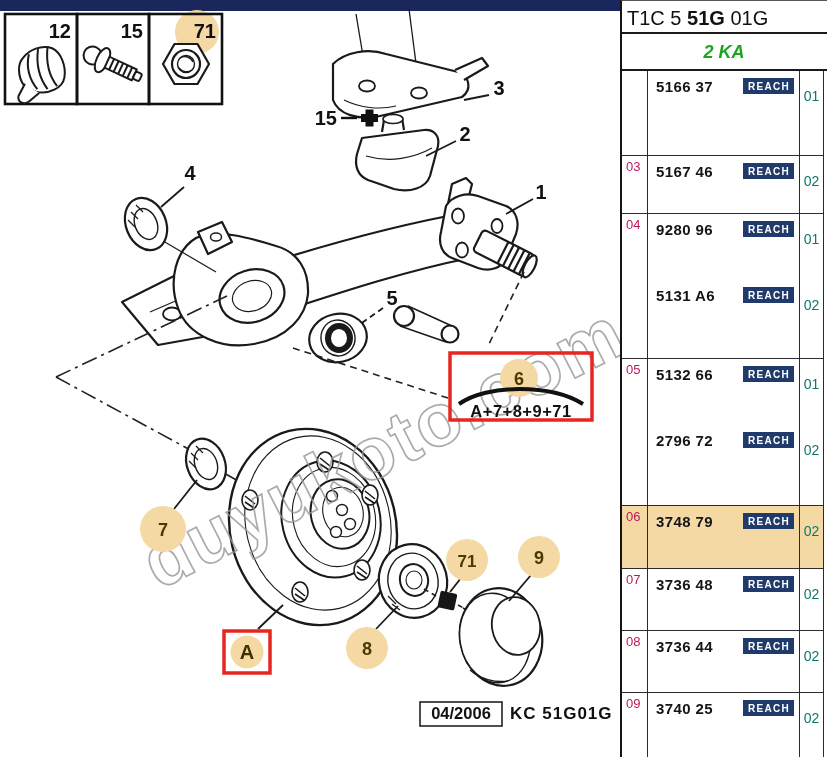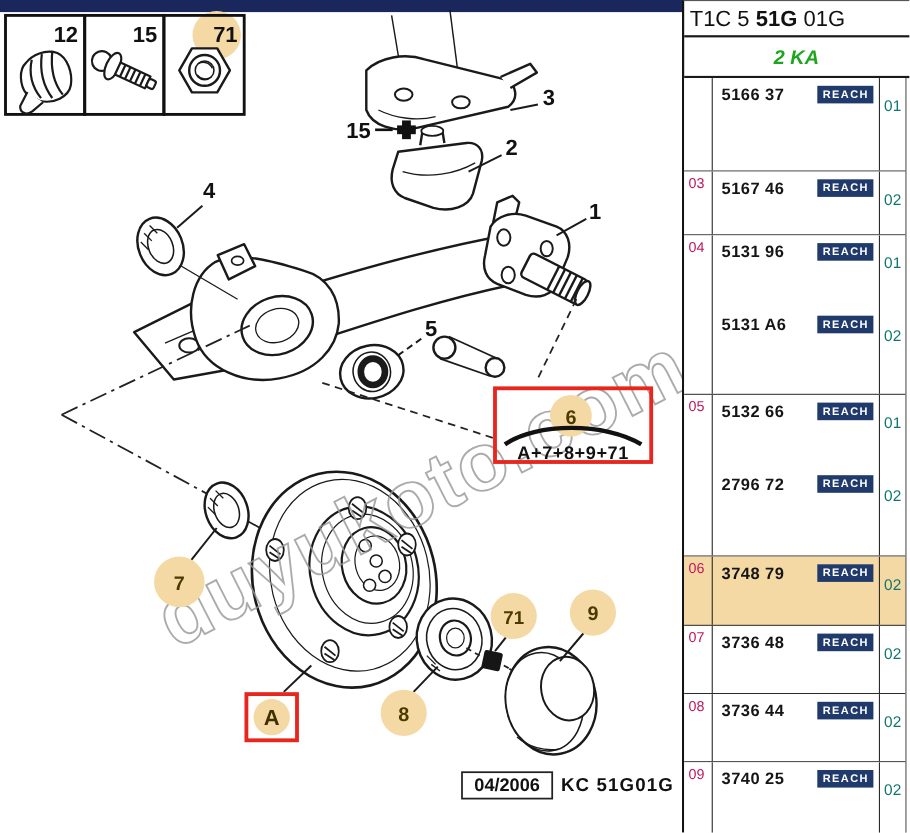--- a/index.html
+++ b/index.html
@@ -306,21 +306,21 @@
         </div>
         <div class="qty-cell">
             <div class="qty-line">02</div>
           </div>
       </div>
 
       <div class="prow" style="height:145px">
         <div class="idx-cell">04</div>
         <div class="parts-cell">
           <div class="part-line">
-            <span class="pnum">5131 96</span>
+            <span class="pnum">9280 96</span>
             <span class="badge">REACH</span>
           </div>
           <div class="part-line">
             <span class="pnum">5131 A6</span>
             <span class="badge">REACH</span>
           </div>
         </div>
         <div class="qty-cell">
           <div class="qty-line">01</div>
           <div class="qty-line">02</div>

